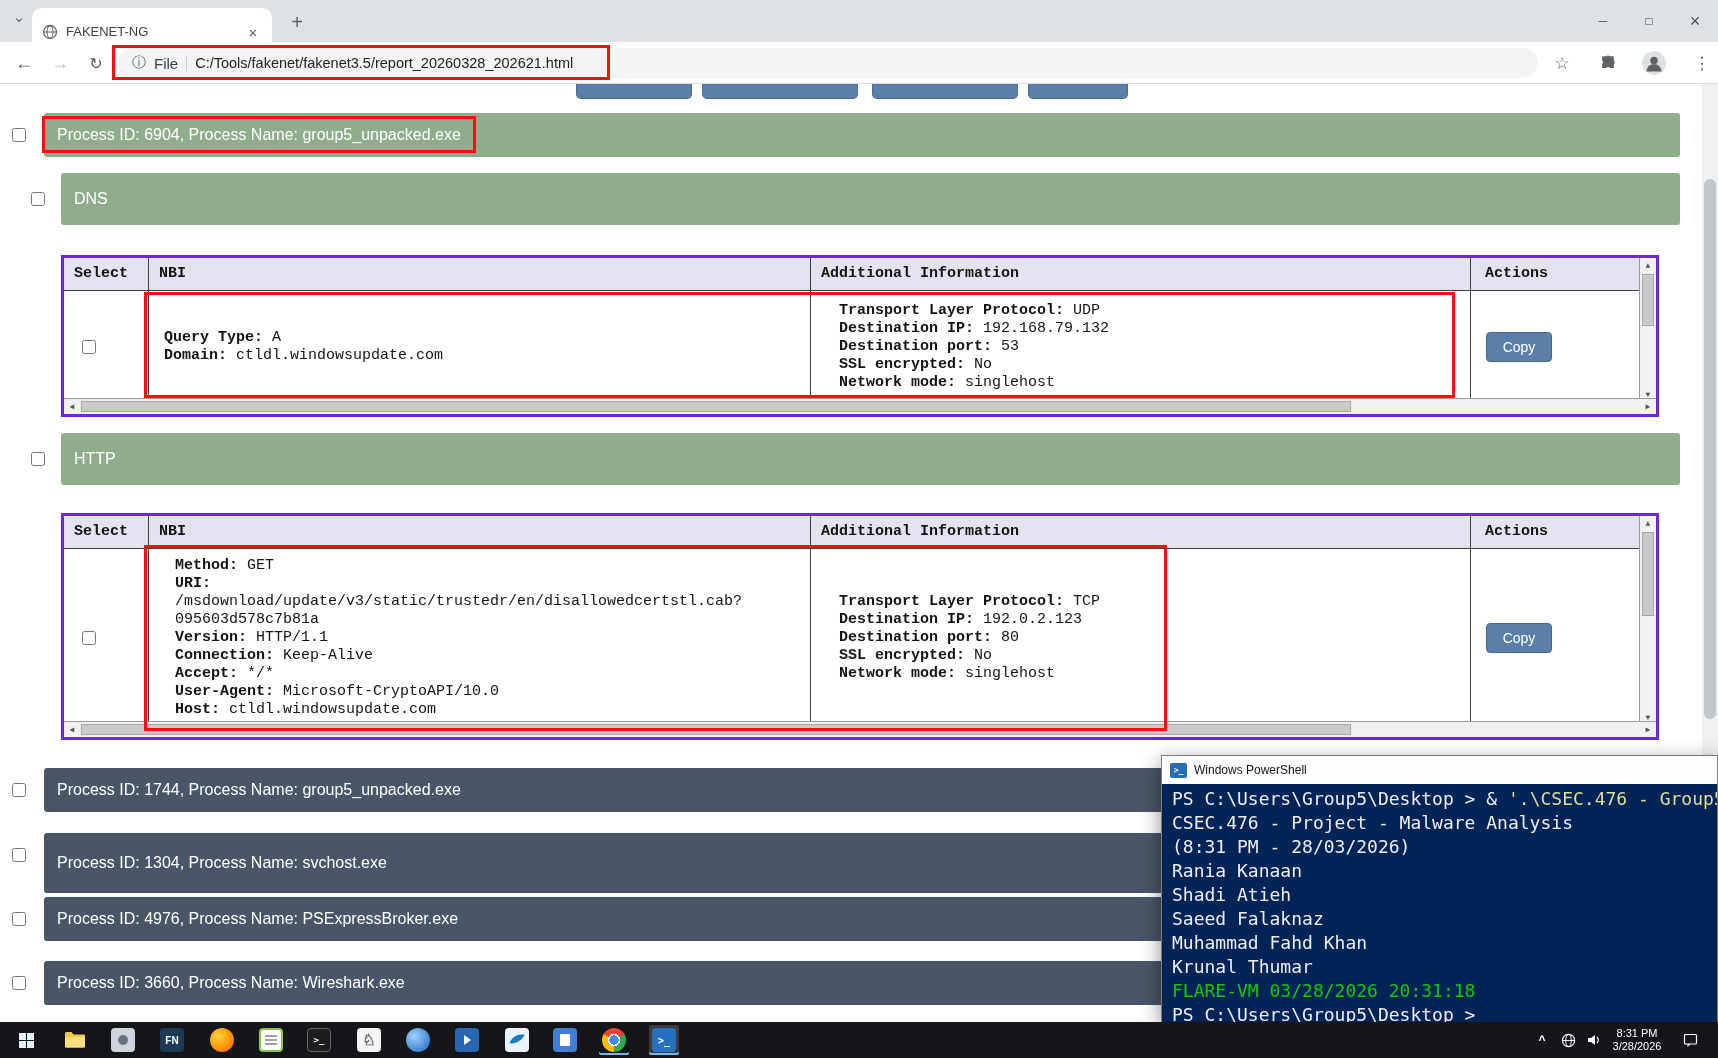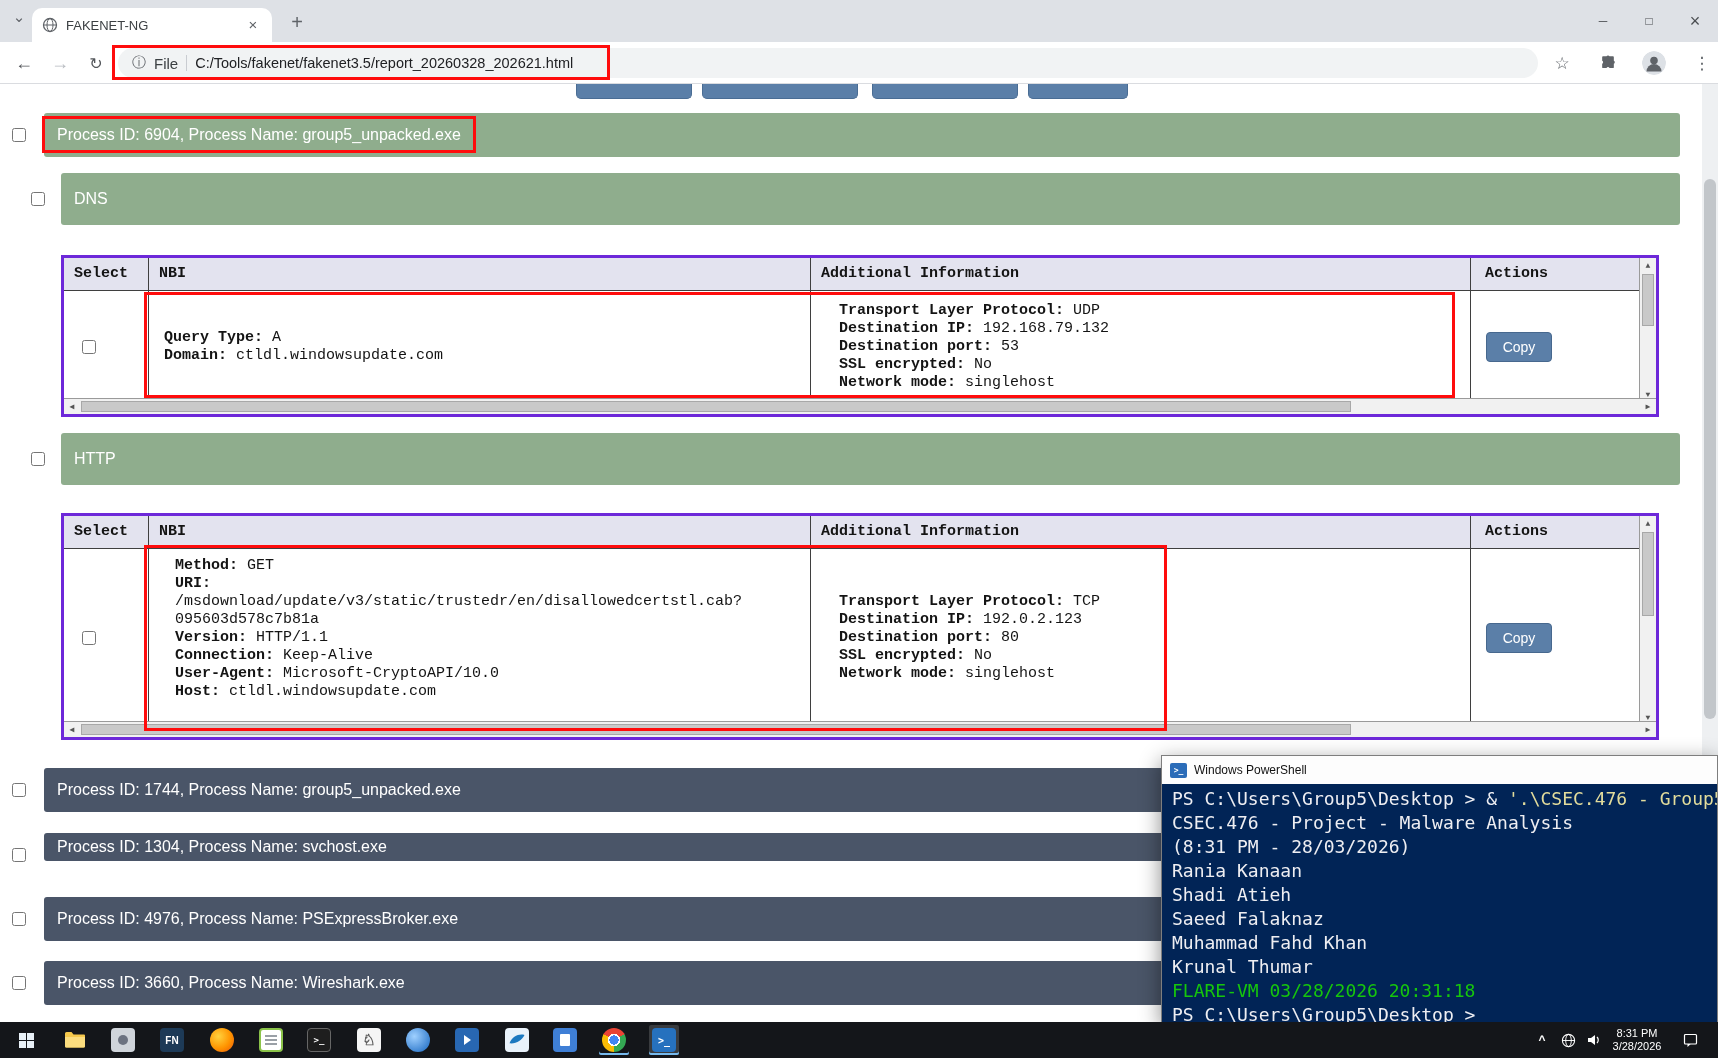--- a/index.html
+++ b/index.html
@@ -4,21 +4,21 @@
 <style>
   *{margin:0;padding:0;box-sizing:border-box}
   html,body{background:#222}
   #screen{position:relative;width:1718px;height:1058px;background:#fff;overflow:hidden;
           font-family:"Liberation Sans",sans-serif}
 
   
   .tabstrip{position:absolute;left:0;top:0;width:100%;height:42px;background:#dee1e6}
   .tabsearch{position:absolute;left:8px;top:8px;width:22px;height:24px;color:#5f6368;font-size:15px;text-align:center;cursor:pointer}
   .tab{position:absolute;left:32px;top:8px;width:240px;height:34px;background:#fff;border-radius:10px 10px 0 0;
-       display:flex;align-items:center;padding:0 10px;gap:8px}
+       display:flex;align-items:flex-start;padding:16px 10px;gap:8px}
   .tabtitle{flex:1;font-size:13px;color:#3c4043;white-space:nowrap;overflow:hidden}
   .tabclose{color:#5f6368;font-size:15px;width:18px;height:18px;line-height:17px;text-align:center;border-radius:50%}
   .newtab{position:absolute;left:284px;top:10px;width:26px;height:26px;color:#5f6368;font-size:20px;line-height:24px;text-align:center}
   .winctl{position:absolute;right:0;top:0;height:42px;display:flex}
   .winbtn{width:46px;height:42px;display:flex;align-items:center;justify-content:center;color:#4a4d51;font-size:12px}
   .winbtn.close{font-size:18px}
   .toolbar{position:absolute;left:0;top:42px;width:100%;height:42px;background:#fff;border-bottom:1px solid #dadce0}
   .navbtn{position:absolute;top:49px;width:28px;height:28px;display:flex;align-items:center;justify-content:center;font-size:18px;color:#54575b}
   .urlbar{position:absolute;left:118px;top:48px;width:1420px;height:30px;background:#f1f3f4;border-radius:15px;
           display:flex;align-items:center;padding-left:14px;gap:8px}
@@ -206,20 +206,21 @@
     <div class="trow" style="height:177px">
       <div class="td" style="width:85px;padding-left:18px">
         <input type="checkbox" class="cb" style="">
       </div>
       <div class="td" style="width:662px;padding:8px 8px 0 26px;align-items:flex-start">
         <div>
           <div class="mline"><b>Method:</b><span> GET</span></div>
           <div class="mline"><b>URI:</b><span class="uriblock"> /msdownload/update/v3/static/trustedr/en/disallowedcertstl.cab?095603d578c7b81a</span></div>
           <div class="mline"><b>Version:</b><span> HTTP/1.1</span></div>
           <div class="mline"><b>Connection:</b><span> Keep-Alive</span></div>
+          <div class="mline"><b>Accept:</b><span> */*</span></div>
           <div class="mline"><b>User-Agent:</b><span> Microsoft-CryptoAPI/10.0</span></div>
           <div class="mline"><b>Host:</b><span> ctldl.windowsupdate.com</span></div>
         </div>
       </div>
       <div class="td" style="width:660px;padding-left:28px">
         <div>
           <div class="mline"><b>Transport Layer Protocol:</b><span> TCP</span></div>
           <div class="mline"><b>Destination IP:</b><span> 192.0.2.123</span></div>
           <div class="mline"><b>Destination port:</b><span> 80</span></div>
           <div class="mline"><b>SSL encrypted:</b><span> No</span></div>
@@ -240,21 +241,21 @@
       <div class="hthumb" style="left:17px;width:1270px"></div>
       <span class="harrow" style="right:1px">▶</span>
     </div>
   </div>
 
   <input type="checkbox" class="cbabs" style="left: 12px; top: 783px;">
   <div class="dbar" style="left:44px;top:768px;width:1636px;height:44px">
     <span>Process ID: 1744, Process Name: group5_unpacked.exe</span>
   </div>
   <input type="checkbox" class="cbabs" style="left: 12px; top: 848px;">
-  <div class="dbar" style="left:44px;top:833px;width:1636px;height:28px">
+  <div class="dbar" style="left:44px;top:833px;width:1636px;height:60px">
     <span>Process ID: 1304, Process Name: svchost.exe</span>
   </div>
   <input type="checkbox" class="cbabs" style="left: 12px; top: 912px;">
   <div class="dbar" style="left:44px;top:897px;width:1636px;height:44px">
     <span>Process ID: 4976, Process Name: PSExpressBroker.exe</span>
   </div>
   <input type="checkbox" class="cbabs" style="left: 12px; top: 976px;">
   <div class="dbar" style="left:44px;top:961px;width:1636px;height:44px">
     <span>Process ID: 3660, Process Name: Wireshark.exe</span>
   </div>

